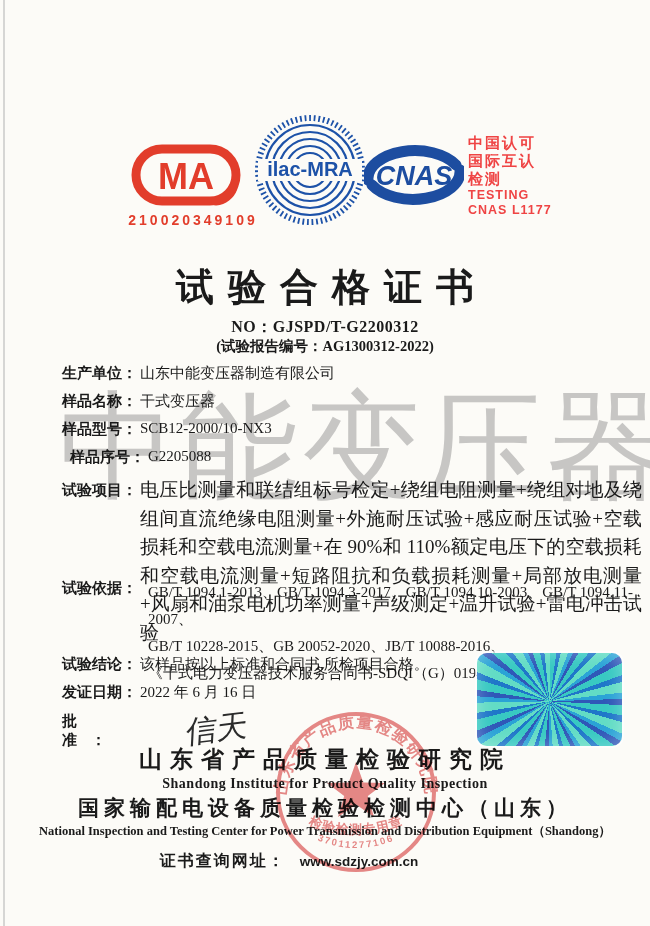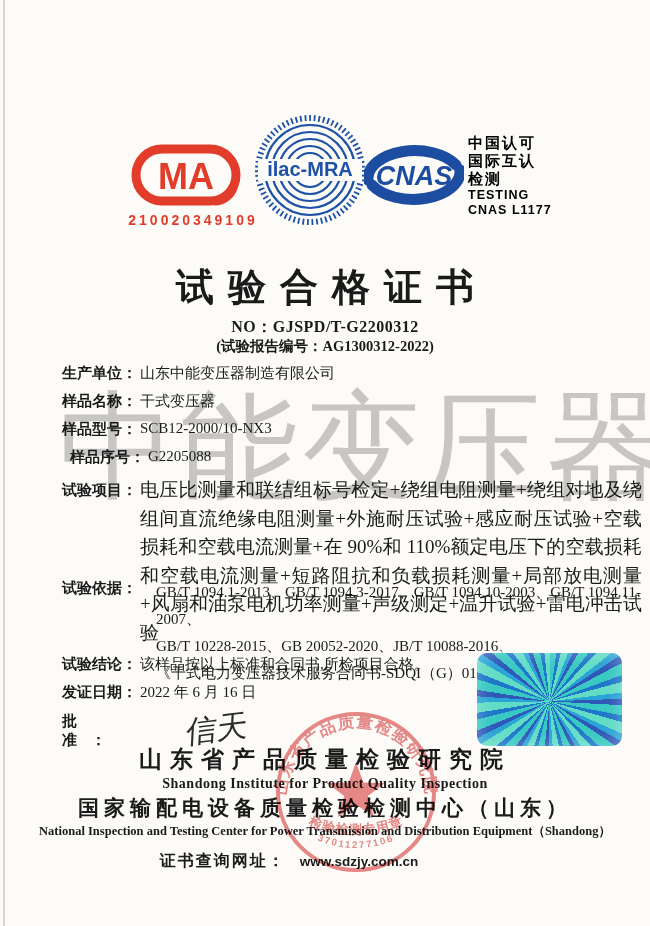--- a/index.html
+++ b/index.html
@@ -21,41 +21,41 @@
     position:absolute;left:58px;top:368px;z-index:0;
     font-size:118px;letter-spacing:4px;white-space:nowrap;
     color:#c7c6c4;font-weight:400;user-select:none;
   }
   
   .logos{position:absolute;left:0;top:0;width:650px;height:250px;z-index:2;}
   .cma{position:absolute;left:128px;top:144px;width:130px;text-align:center;}
   .cma-num{margin-top:2px;font-size:14px;font-weight:bold;color:#e23d2b;letter-spacing:3px;font-family:"Liberation Sans",sans-serif;}
   .ilac{position:absolute;left:254px;top:114px;}
   .cnas{position:absolute;left:364px;top:138px;}
-  .cnas-text{position:absolute;left:468px;top:134px;line-height:1.2;color:#000000;font-weight:bold;}
+  .cnas-text{position:absolute;left:468px;top:134px;line-height:1.2;color:#ef4444;font-weight:bold;}
   .cnas-text .cjk{font-size:15px;letter-spacing:2px;}
   .cnas-text .lat{font-size:12.5px;font-family:"Liberation Sans",sans-serif;letter-spacing:1px;}
   
   .title{
     position:absolute;left:0;top:262px;width:650px;text-align:center;z-index:2;
     font-size:38px;font-weight:bold;letter-spacing:14px;text-indent:14px;
   }
   .cert-no{position:absolute;left:0;top:317px;width:650px;text-align:center;z-index:2;
     font-size:16px;font-weight:bold;letter-spacing:.5px;}
   .report-no{position:absolute;left:0;top:337px;width:650px;text-align:center;z-index:2;
     font-size:14.5px;font-weight:bold;}
   
   .row{position:absolute;left:62px;width:580px;display:flex;z-index:2;font-size:15px;}
   .row .lbl{width:78px;flex-shrink:0;font-weight:bold;}
   .row .val{flex:1;}
   .r-manufacturer{top:364px;} .r-name{top:392px;} .r-model{top:420px;} .r-serial{top:448px;margin-left:8px;}
   .r-items{top:476px;}
   .r-items .val{line-height:28.5px;width:502px;text-align:justify;font-size:19px;}
   .r-items .lbl{line-height:28.5px;}
-  .r-basis{top:579px;gap:8px;}
+  .r-basis{top:579px;}
   .r-basis .val{line-height:27px;padding-left:8px;}
   .r-conclusion{top:655px;} .r-date{top:683px;}
   .r-approve{top:712px;gap:36px;}
   .r-approve .lbl{letter-spacing:14px;}
   .sig{
     display:inline-block;font-size:31px;margin-left:10px;margin-top:-4px;
     transform:rotate(-7deg) skewX(-10deg);font-weight:400;color:#2b2b2b;
   }
   
   .inst-cn{position:absolute;left:0;top:744px;width:650px;text-align:center;z-index:2;

